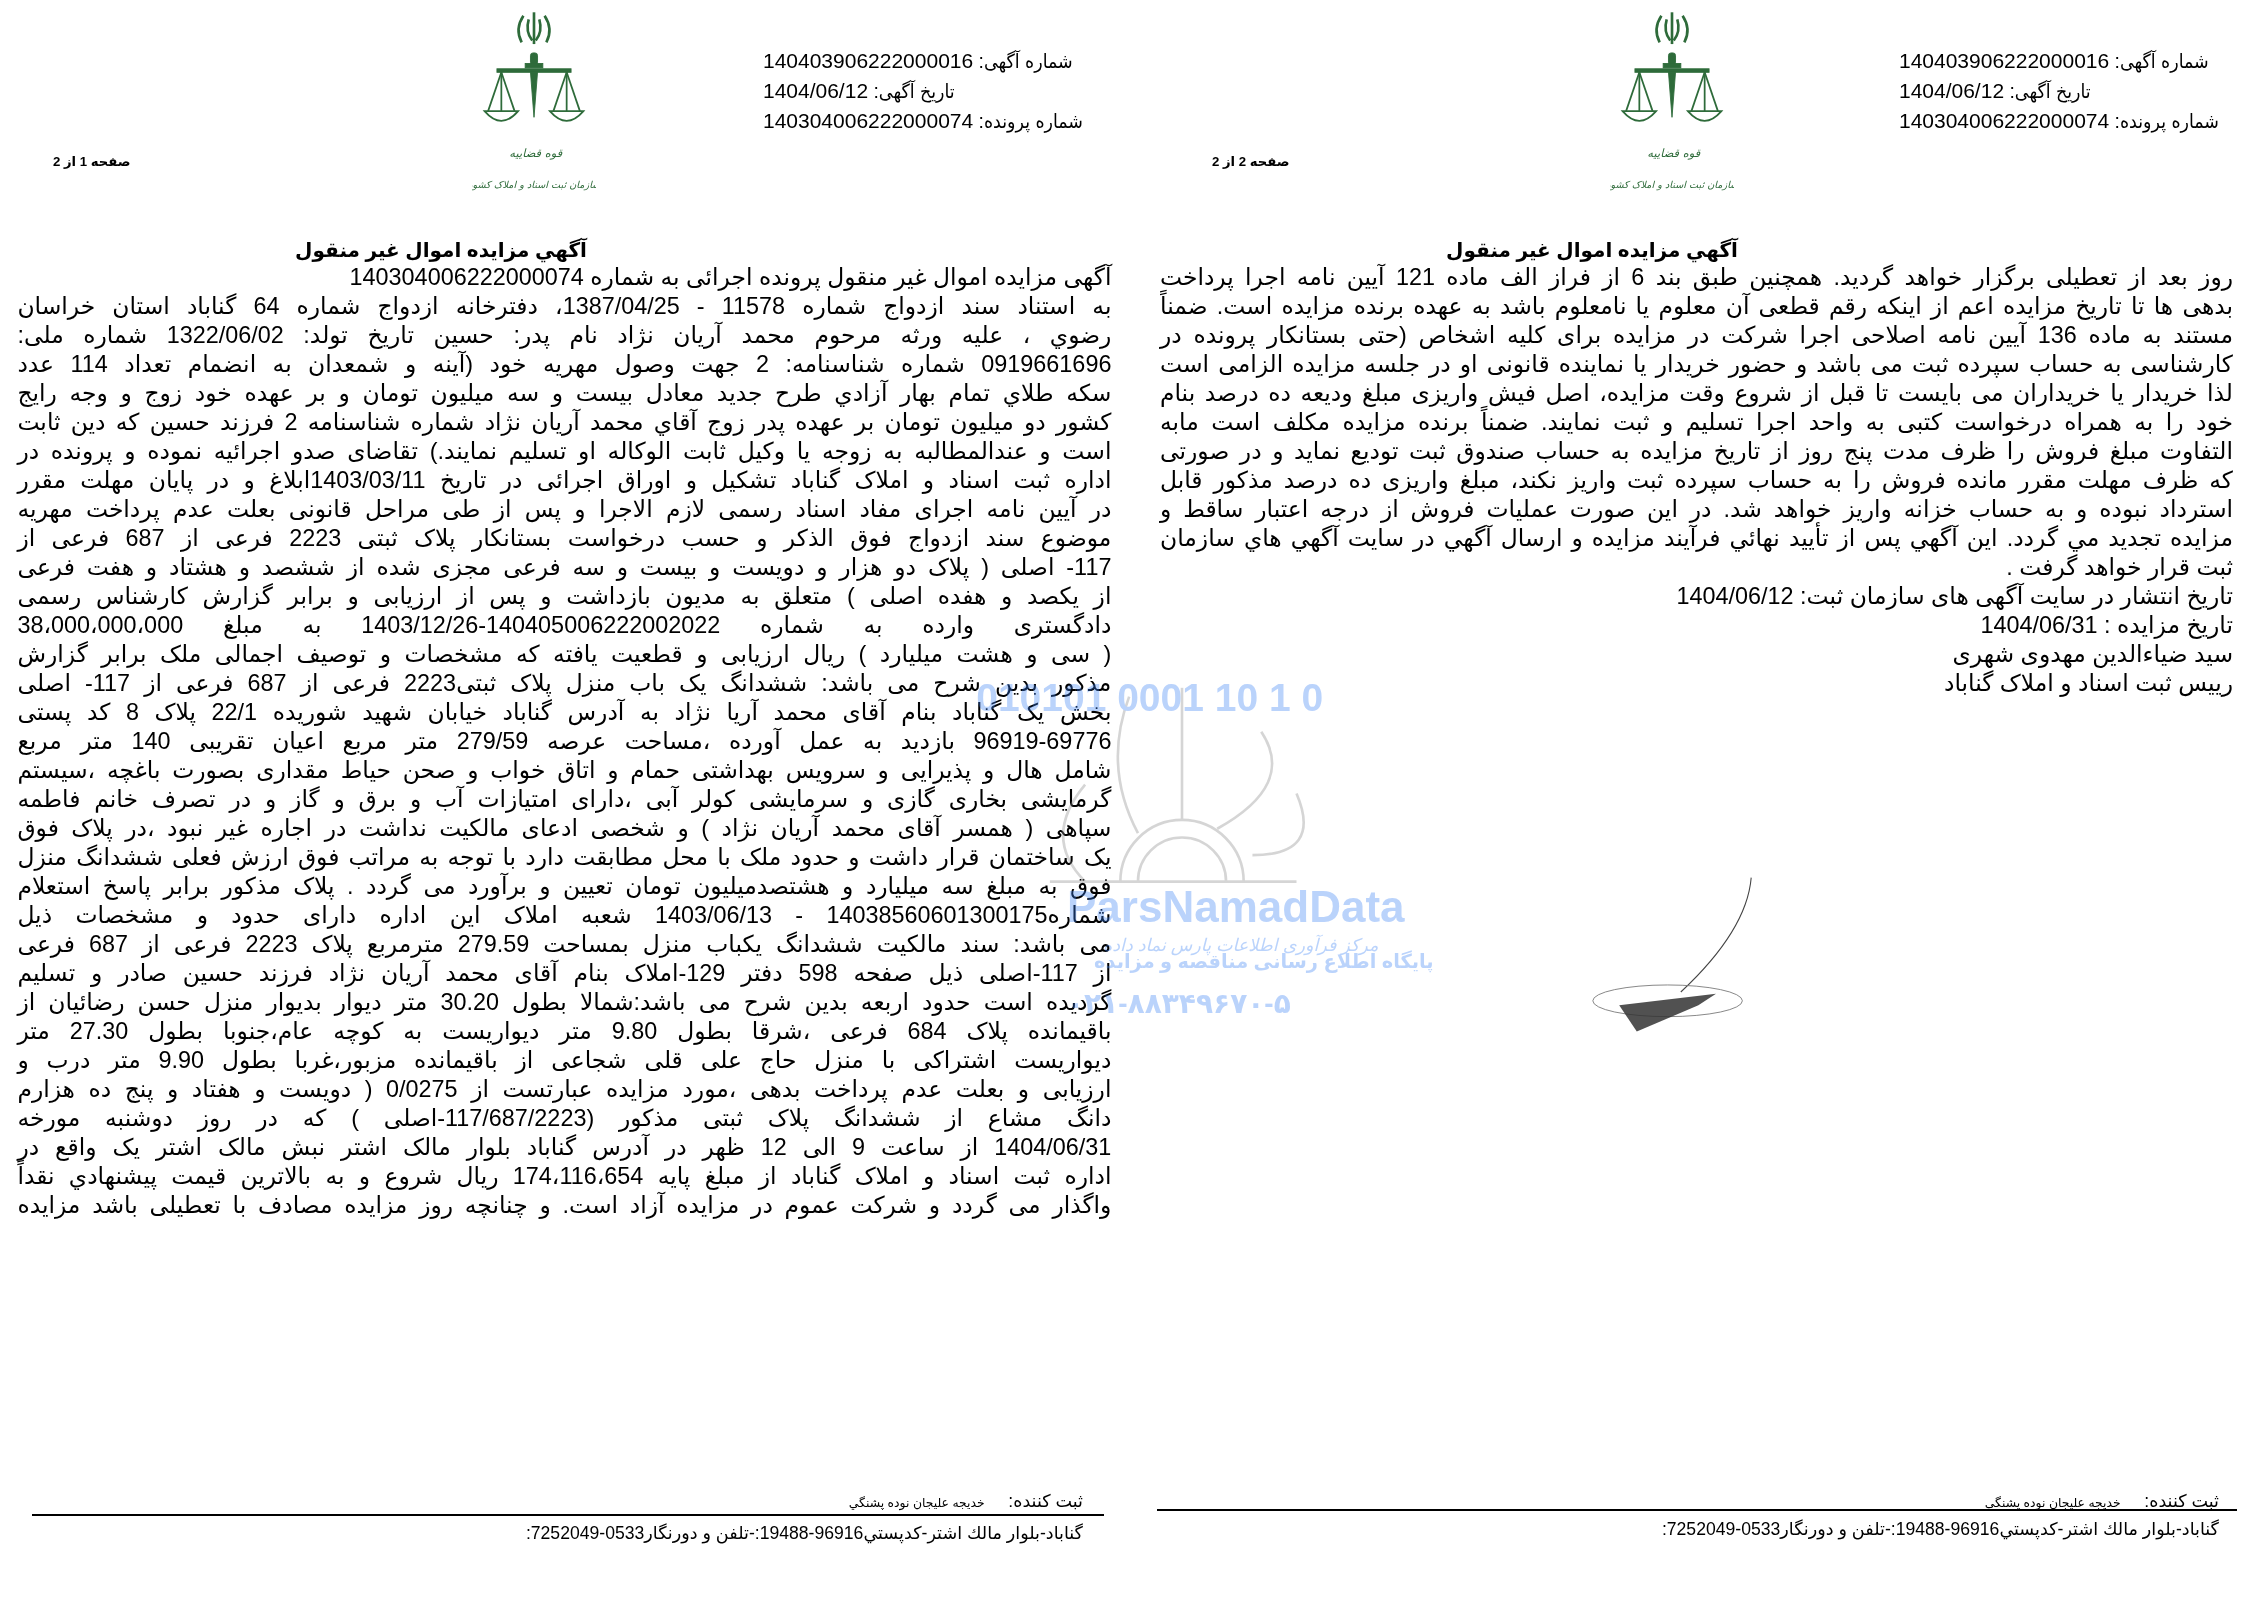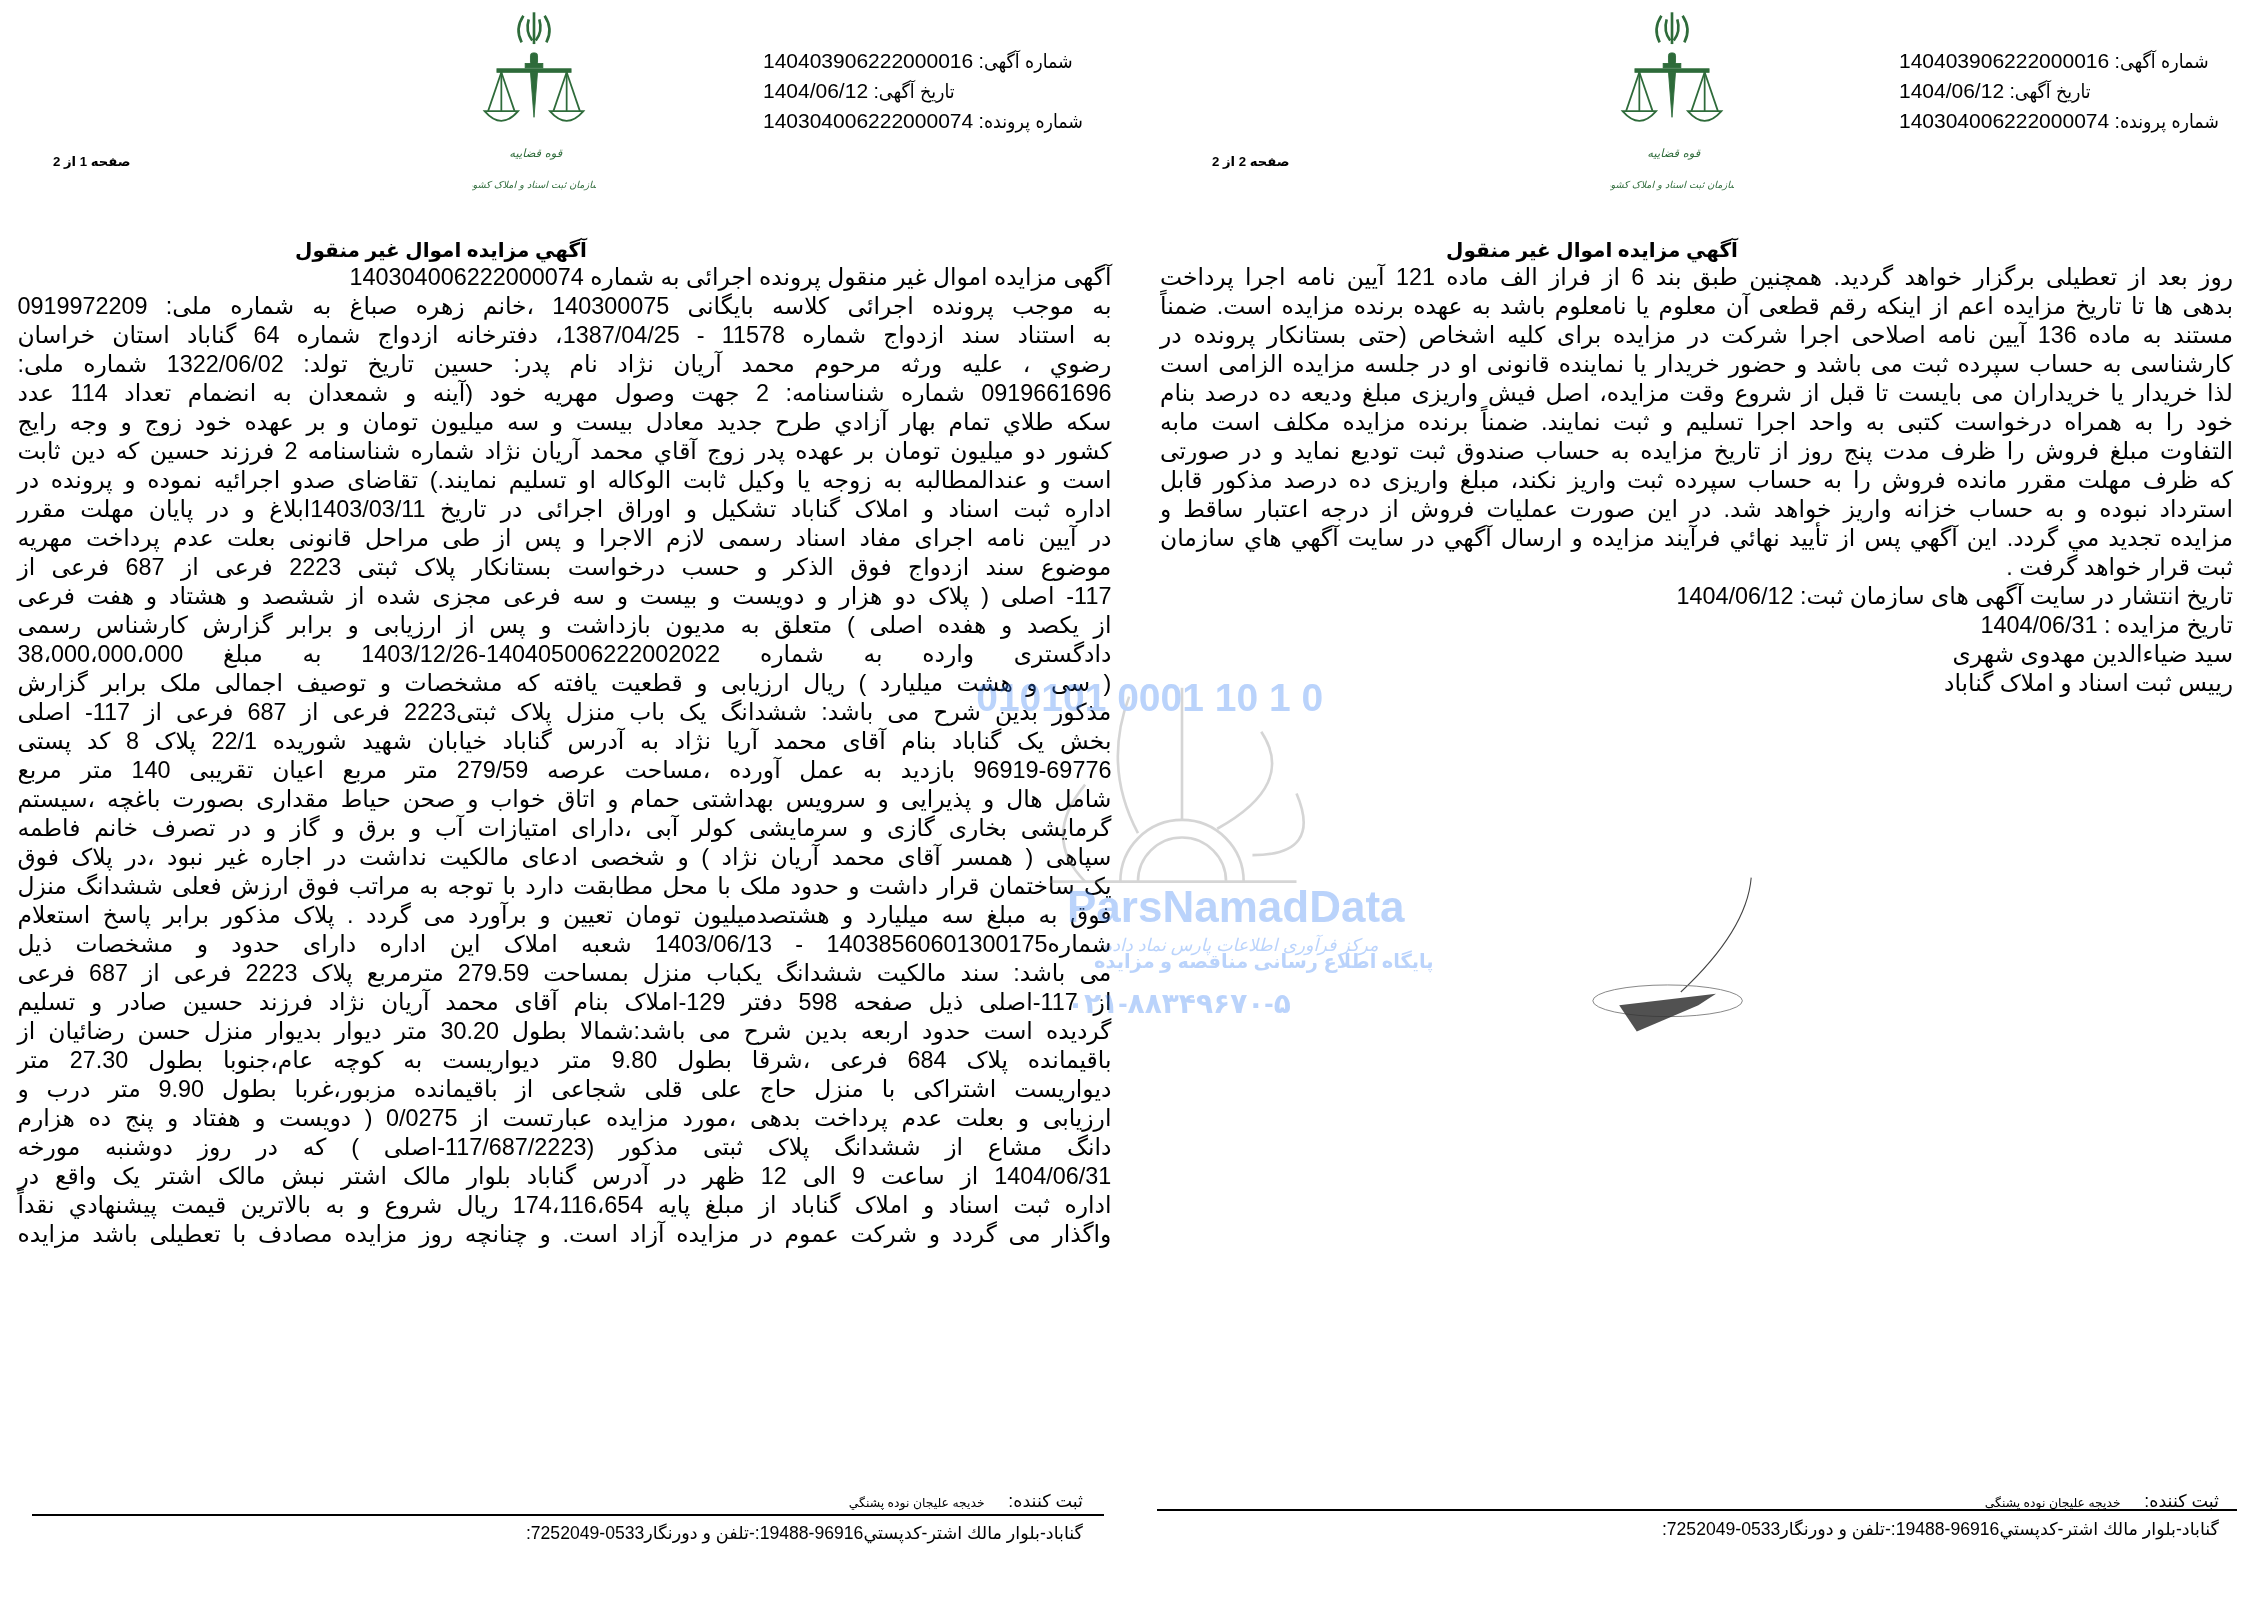--- a/index.html
+++ b/index.html
@@ -186,21 +186,20 @@
     <text x="72" y="170" text-anchor="middle" font-size="13" fill="#2e6b3a" font-family="DejaVu Sans, sans-serif" font-style="italic">قوه قضاییه</text>
     <text x="70" y="205" text-anchor="middle" font-size="11" fill="#2e6b3a" font-family="DejaVu Sans, sans-serif" font-style="italic">سازمان ثبت اسناد و املاک کشور</text>
   </svg>
 
   <div class="page-num">صفحه 1 از 2</div>
 
   <div class="title">آگهي مزايده اموال غير منقول</div>
 
   <div class="body">
     <span class="line last">آگهی مزایده اموال غیر منقول پرونده اجرائی به شماره 140304006222000074</span>
-    <span class="line">به موجب پرونده اجرائی کلاسه بایگانی 140300075 ،خانم زهره صباغ به شماره ملی: 0919972209</span>
     <span class="line">به استناد سند ازدواج شماره 11578 - 1387/04/25، دفترخانه ازدواج شماره 64 گناباد استان خراسان</span>
     <span class="line">رضوي ، علیه ورثه مرحوم محمد آریان نژاد نام پدر: حسین تاریخ تولد: 1322/06/02 شماره ملی:</span>
     <span class="line">0919661696 شماره شناسنامه: 2 جهت وصول مهریه خود (آینه و شمعدان به انضمام تعداد 114 عدد</span>
     <span class="line">سکه طلاي تمام بهار آزادي طرح جدید معادل بیست و سه میلیون تومان و بر عهده خود زوج و وجه رایج</span>
     <span class="line">کشور دو میلیون تومان بر عهده پدر زوج آقاي محمد آریان نژاد شماره شناسنامه 2 فرزند حسین که دین ثابت</span>
     <span class="line">است و عندالمطالبه به زوجه یا وکیل ثابت الوکاله او تسلیم نمایند.) تقاضای صدو اجرائیه نموده و پرونده در</span>
     <span class="line">اداره ثبت اسناد و املاک گناباد تشکیل و اوراق اجرائی در تاریخ 1403/03/11ابلاغ و در پایان مهلت مقرر</span>
     <span class="line">در آیین نامه اجرای مفاد اسناد رسمی لازم الاجرا و پس از طی مراحل قانونی بعلت عدم پرداخت مهریه</span>
     <span class="line">موضوع سند ازدواج فوق الذکر و حسب درخواست بستانکار پلاک ثبتی 2223 فرعی از 687 فرعی از</span>
     <span class="line">117- اصلی ( پلاک دو هزار و دویست و بیست و سه فرعی مجزی شده از ششصد و هشتاد و هفت فرعی</span>

